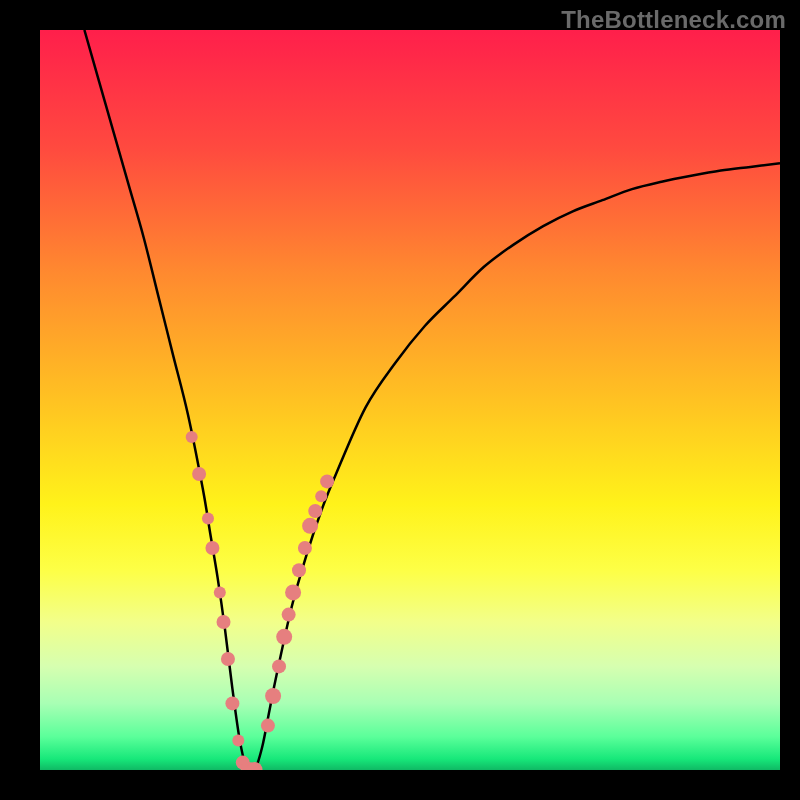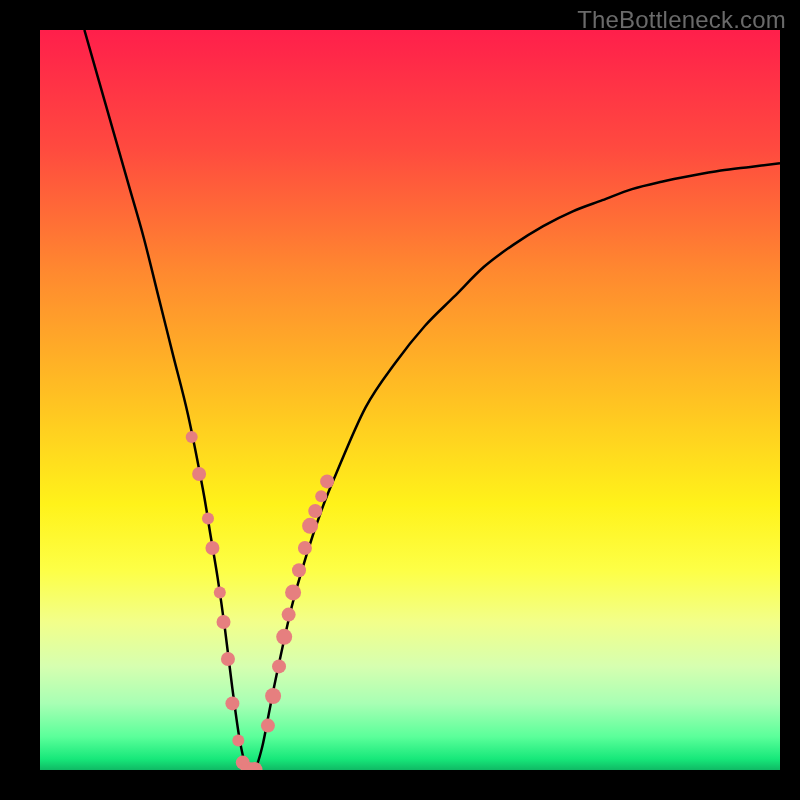--- a/index.html
+++ b/index.html
@@ -26,21 +26,21 @@
     width: 740px;
     height: 740px;
     overflow: hidden;
   }
   .watermark {
     position: absolute;
     top: 6px;
     right: 14px;
     color: #6a6a6a;
     font-size: 24px;
-    font-weight: 400;
+    font-weight: 700;
     letter-spacing: 0.2px;
     user-select: none;
   }
   svg {
     display: block;
   }
 </style>
 </head>
 <body>
 

